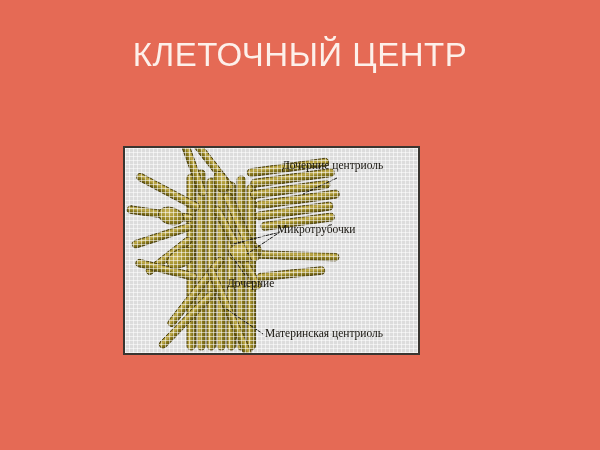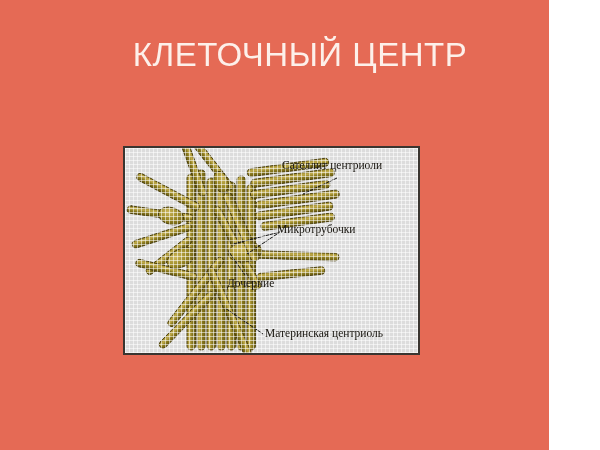--- a/index.html
+++ b/index.html
@@ -7,21 +7,21 @@
     padding: 0;
   }
   body {
     width: 600px;
     height: 450px;
     overflow: hidden;
     font-family: "Liberation Sans", sans-serif;
   }
   #slide {
     position: relative;
-    width: 549px;
+    width: 600px;
     height: 450px;
     background: #e56a55;
     overflow: hidden;
   }
   #slide-title {
     position: absolute;
     left: 0;
     top: 36px;
     width: 600px;
     text-align: center;
@@ -153,21 +153,21 @@
         <line x1="212" y1="30" x2="178" y2="46"></line>
         <line x1="155" y1="84" x2="108" y2="96"></line>
         <line x1="155" y1="84" x2="122" y2="106"></line>
         <line x1="120" y1="127" x2="104" y2="104"></line>
         <line x1="138" y1="186" x2="100" y2="160"></line>
       </g>
     </svg>
 
     <div id="figure-texture"></div>
 
-    <div class="fig-label" id="label-daughter-centrioles">Сателлит центриоли</div>
+    <div class="fig-label" id="label-daughter-centrioles">Дочерние центриоль</div>
 
     <div class="fig-label" id="label-microtubules">Микротрубочки</div>
 
     <div class="fig-label" id="label-satellite">Дочерние</div>
 
     <div class="fig-label" id="label-mother-centriole">Материнская центриоль</div>
 
   </div>
 </div>
 

